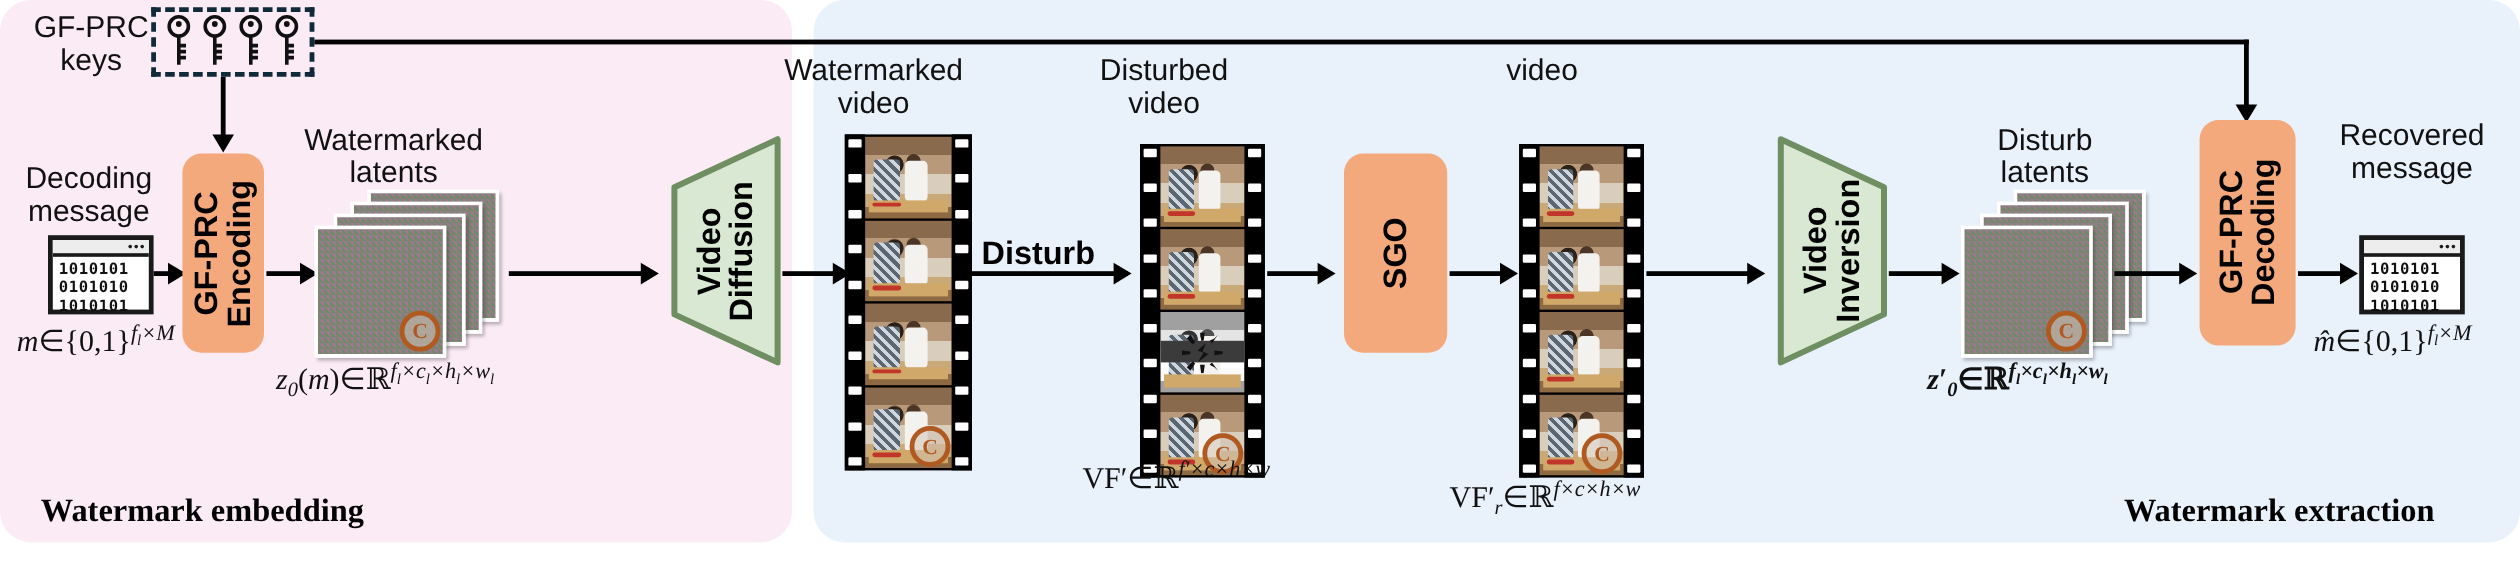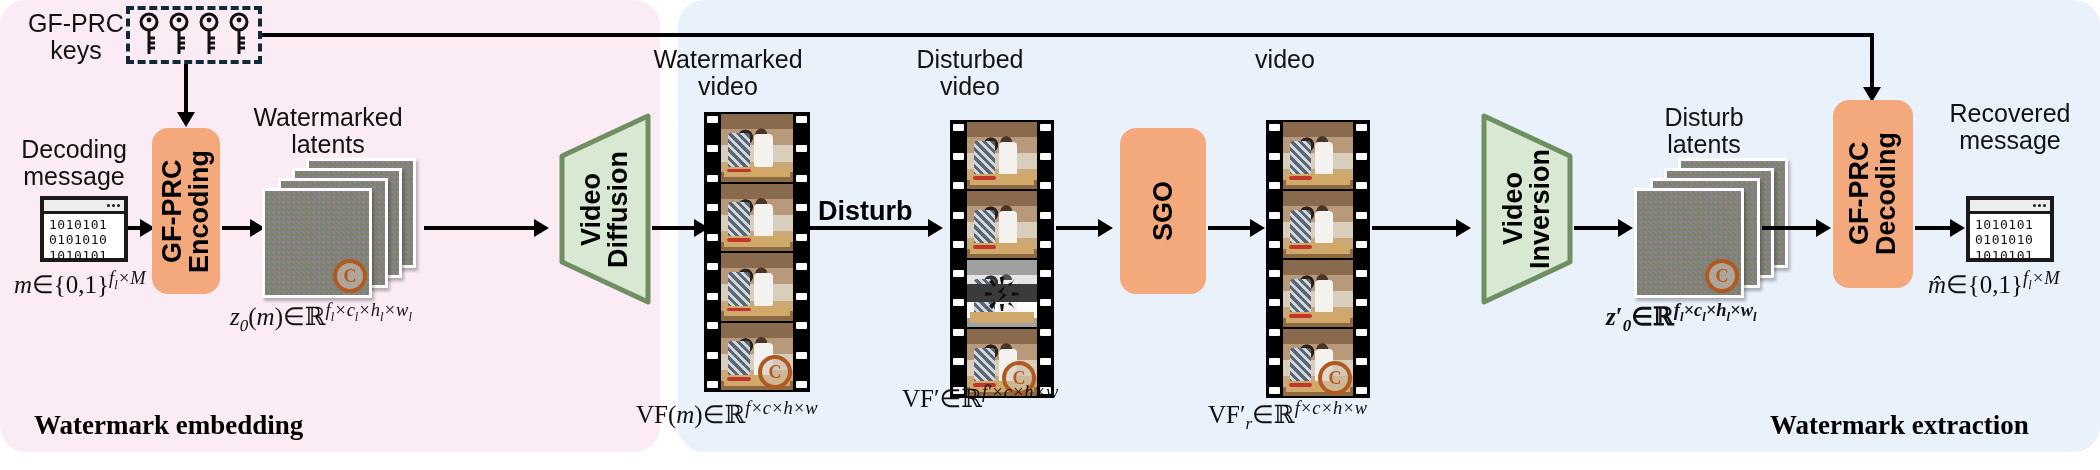--- a/index.html
+++ b/index.html
@@ -70,21 +70,21 @@
   .frame .red{position:absolute;left:8%;bottom:14%;width:34%;height:5%;background:#c2352b;border-radius:2px;}
   .frame.glitch .ph{filter:grayscale(1) brightness(1.45);}
   .frame.glitch .bar{position:absolute;left:0;right:0;top:36%;height:26%;background:#3b3b3b;}
   .frame.glitch .burst{position:absolute;left:50%;top:50%;width:34px;height:34px;transform:translate(-50%,-50%);}
   .film .cmark2{position:absolute;right:1px;bottom:1px;}
 
   
   .msgwin{position:absolute;background:#fff;border:4px solid #1a1a1a;box-sizing:border-box;}
   .msgwin .bar{height:14px;background:#ededed;border-bottom:3px solid #1a1a1a;display:flex;align-items:center;justify-content:flex-end;padding-right:4px;box-sizing:border-box;}
   .msgwin .bar u{display:inline-block;width:3px;height:3px;background:#1a1a1a;margin-left:2px;border-radius:50%;}
-  .msgwin .bits{padding:3px 5px;font-family:"DejaVu Sans Mono",monospace;font-weight:normal;font-size:13px;line-height:1.18;color:#111;letter-spacing:0.5px;}
+  .msgwin .bits{padding:3px 5px;font-family:"DejaVu Sans Mono",monospace;font-weight:bold;font-size:13px;line-height:1.18;color:#111;letter-spacing:0.5px;}
 
   
   .ln{position:absolute;background:#000;}
   .arrowhead{position:absolute;width:0;height:0;}
   .ah-right{border-top:9px solid transparent;border-bottom:9px solid transparent;border-left:15px solid #000;}
   .ah-down{border-left:9px solid transparent;border-right:9px solid transparent;border-top:15px solid #000;}
 
   .disturb{position:absolute;font-weight:bold;font-size:27px;color:#000;}
 </style>
 </head>
@@ -263,23 +263,20 @@
         <i></i>
         <i></i>
         <i></i>
         <i></i>
         <i></i>
         <i></i>
         <i></i>
         <i></i>
         <i></i>
       </div>
-  </div>
-  <div class="formula" style="left:636px;top:398px;">
-    VF(<i>m</i>)∈<span class="bb">ℝ</span><span class="sup">f×c×h×w</span>
   </div>
 
   <div class="disturb" style="left:818px;top:196px;">Disturb</div>
   <div class="ln" style="left:810px;top:226px;width:130px;height:4px;"></div>
   <div class="arrowhead ah-right" style="left:928px;top:219px;"></div>
 
   <div class="cap" style="left:870px;top:46px;width:200px;">
     <div>Disturbed</div>
     <div>video</div>
   </div>

